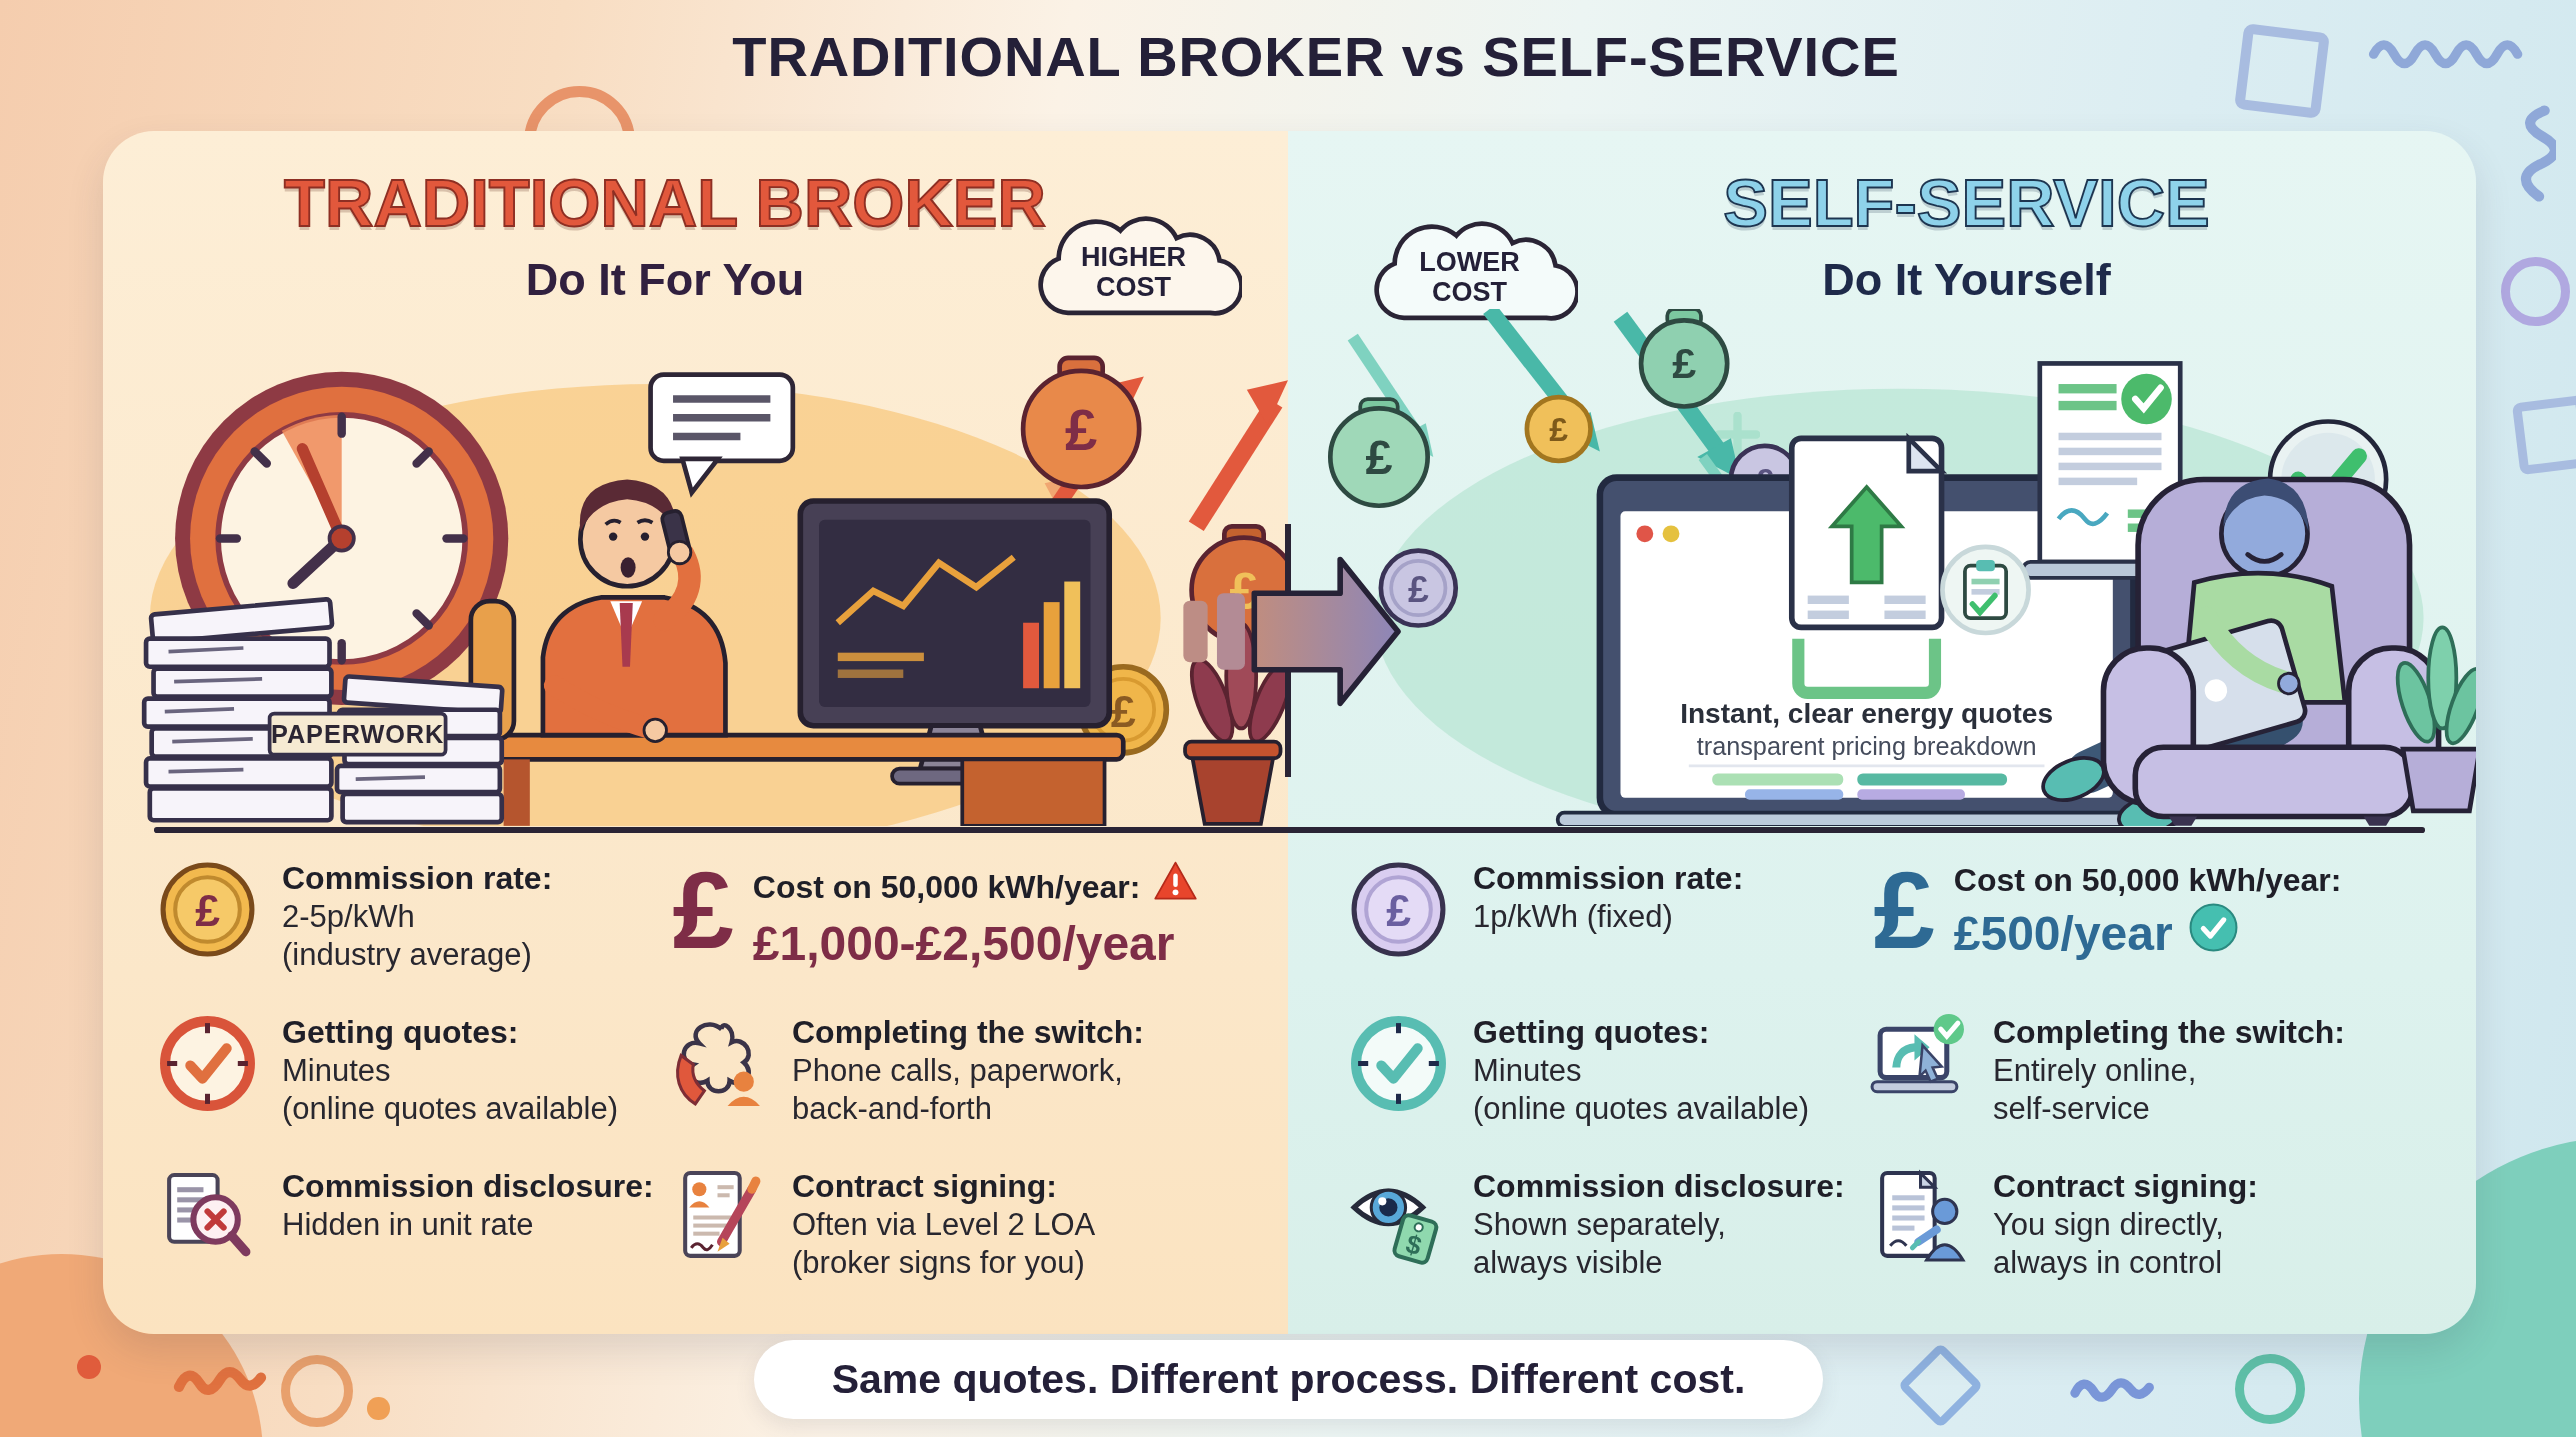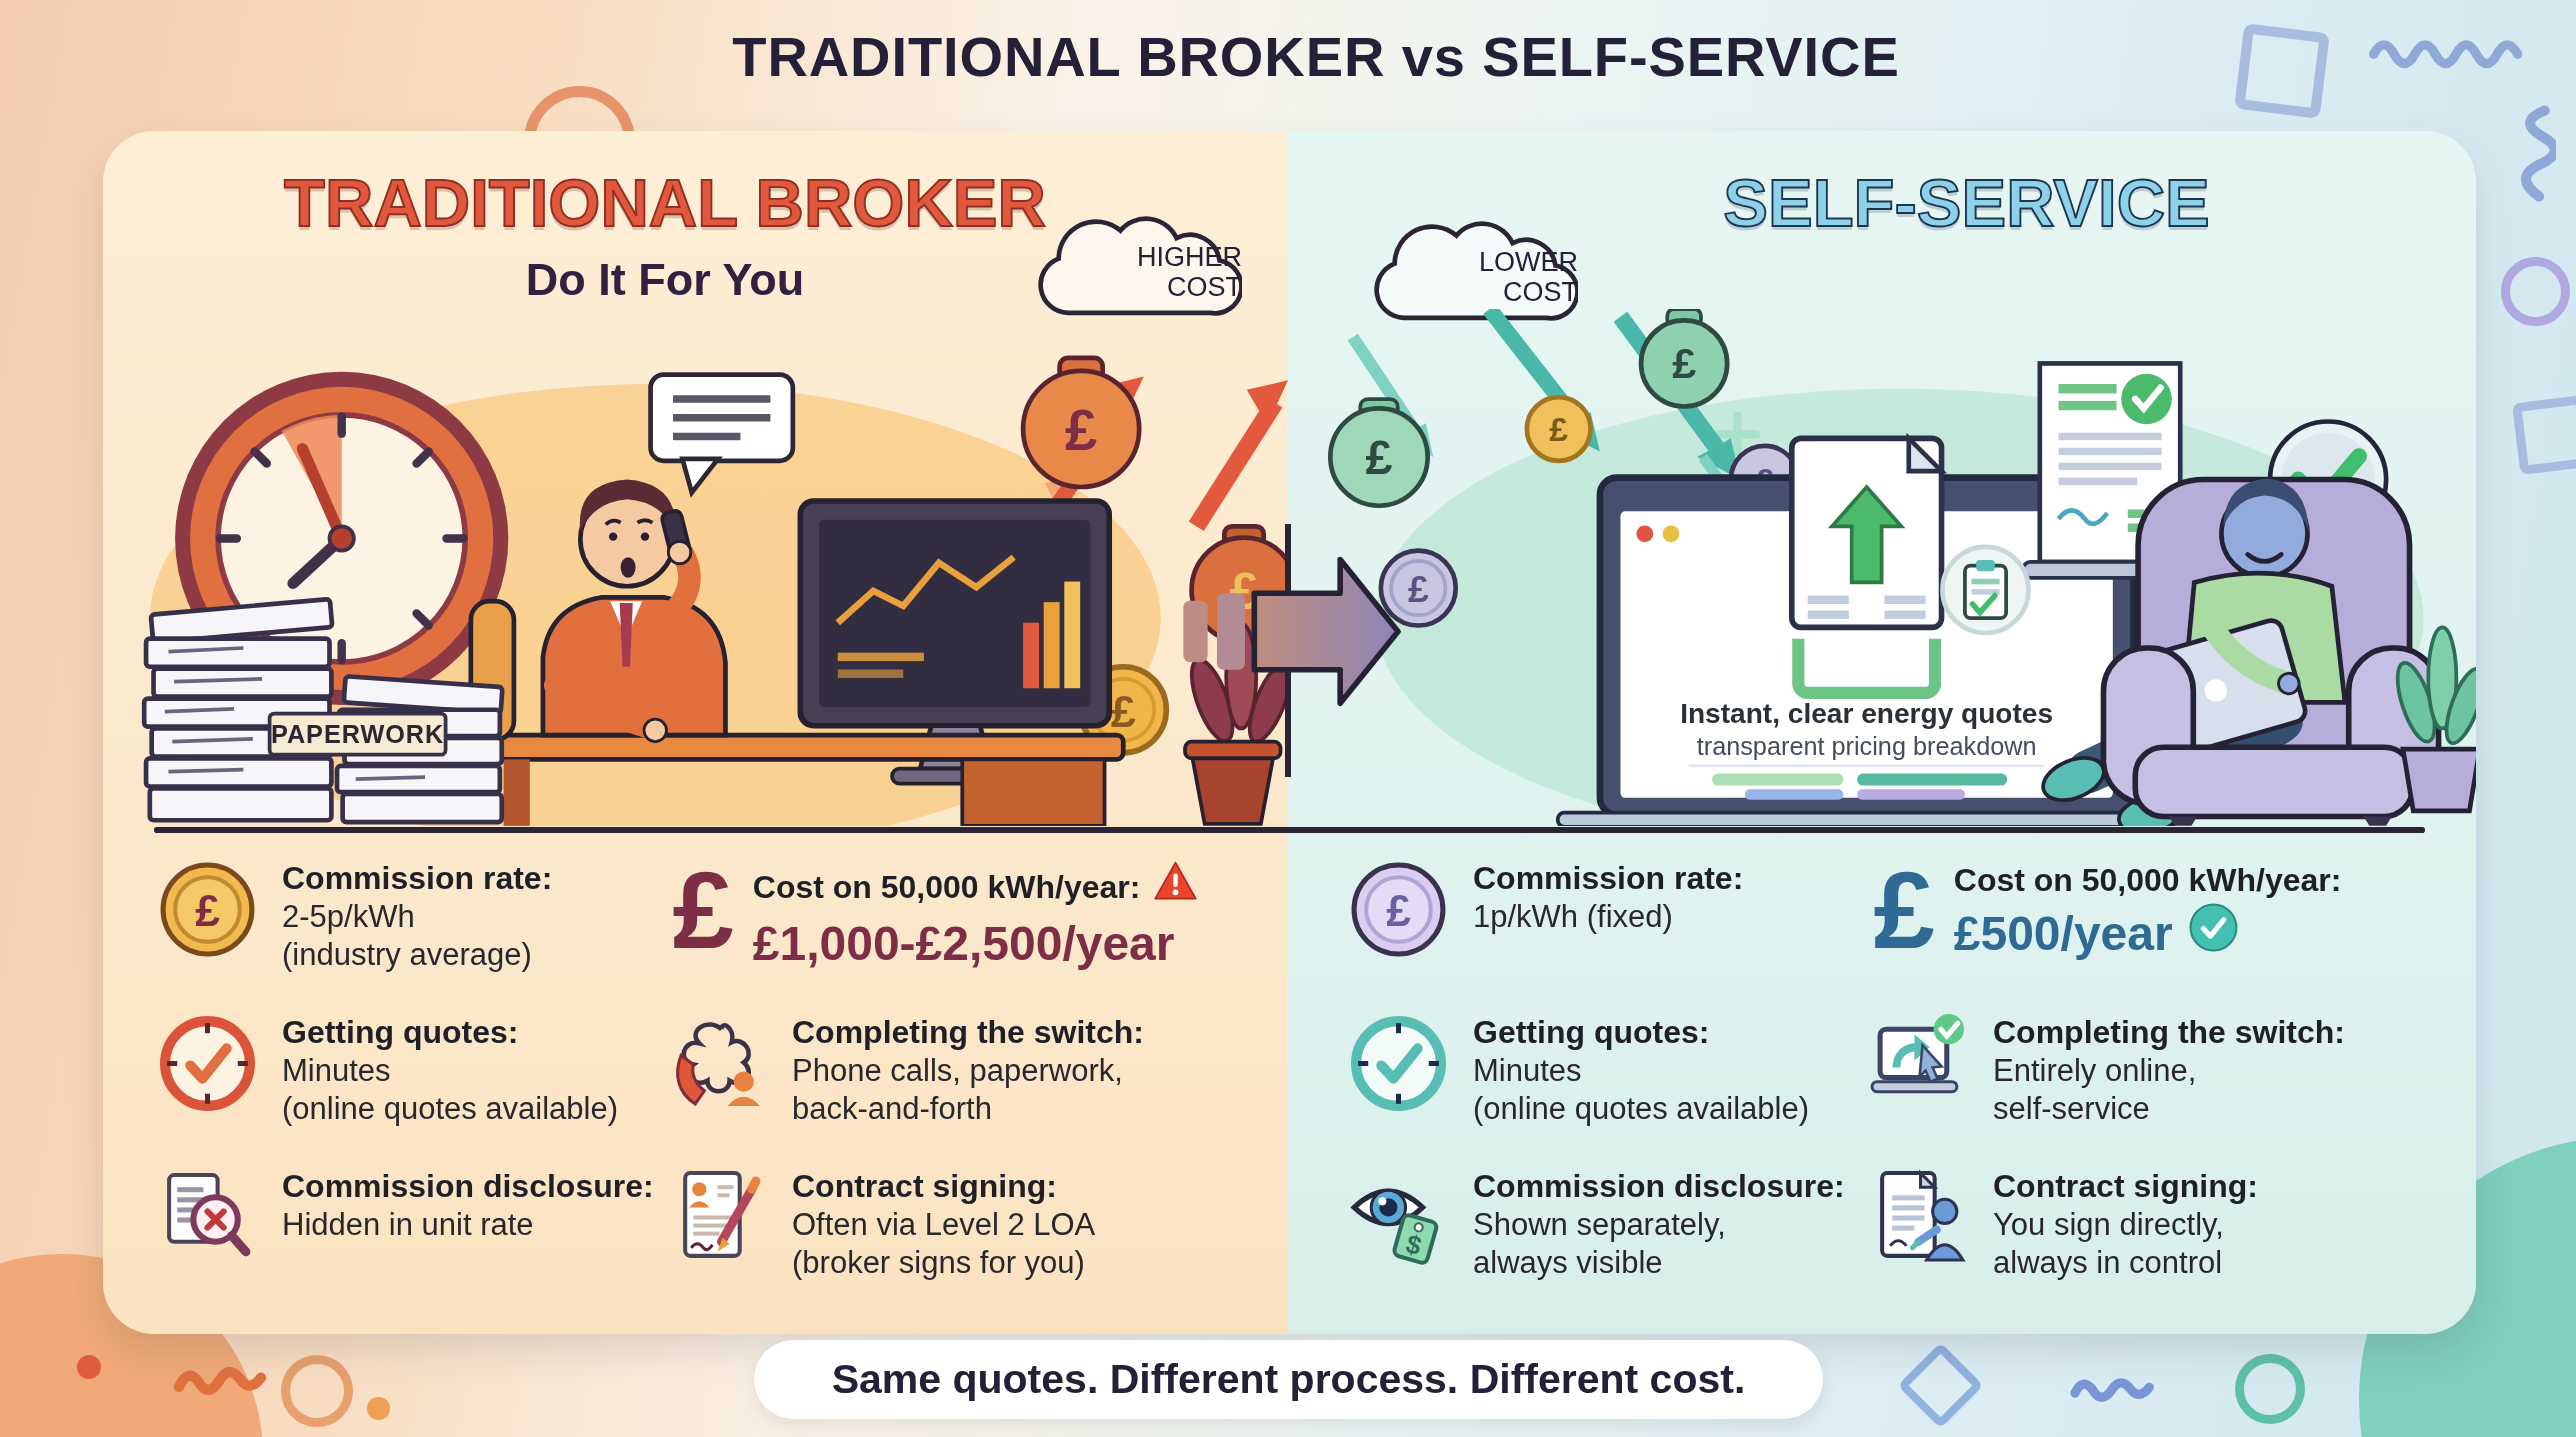--- a/index.html
+++ b/index.html
@@ -24,22 +24,22 @@
   .hdr .h2{font-size:45px;font-weight:700;line-height:54px;margin-top:13px;}
   .hdr.trad{left:94px;top:34px;width:936px;}
   .hdr.trad .h1{color:#e2583c;-webkit-text-stroke:1.9px #8e2f23;text-shadow:0 3.7px 0 rgba(90,35,25,.22);}
   .hdr.trad .h2{color:#31203f;}
   .hdr.self{left:1372px;top:34px;width:983px;}
   .hdr.self .h1{color:#8ed2ea;-webkit-text-stroke:1.9px #1d3550;text-shadow:0 3.7px 0 rgba(29,53,80,.2);}
   .hdr.self .h2{color:#1e2a4a;}
   
   .cloud{position:absolute;width:217px;height:110px;}
   .cloud svg{position:absolute;inset:0;}
-  .cloud .ct{position:absolute;left:0;right:0;top:32px;text-align:right;
-    font-size:27px;font-weight:400;line-height:30px;color:#242038;}
+  .cloud .ct{position:absolute;left:0;right:0;top:32px;text-align:center;
+    font-size:27px;font-weight:700;line-height:30px;color:#242038;}
   
   .illu{position:absolute;top:178px;width:1185px;height:517px;}
   .illu.l{left:0;} .illu.r{left:1188px;}
   .ground{position:absolute;top:696px;left:51px;right:51px;height:5.6px;background:#2a2435;border-radius:2.8px;}
   
   .stats{position:absolute;top:728px;display:grid;grid-auto-rows:154px;}
   .stats.l{left:54px;width:1123px;grid-template-columns:510px 613px;}
   .stats.r{left:1245px;width:1114px;grid-template-columns:520px 594px;}
   .stat{display:flex;align-items:flex-start;}
   .stat-icon{flex:0 0 101px;height:101px;margin-right:24px;}
@@ -115,20 +115,21 @@
 
     <div class="cloud" style="left:922px;top:79px;">
       <svg viewBox="0 0 232 118">
         <path d="M46,110 a30,30 0 0 1 -10,-58 a40,40 0 0 1 66,-30 a36,36 0 0 1 60,8 a32,32 0 0 1 46,24 a27,27 0 0 1 -10,56 Z" fill="#fdf6ec" stroke="#2a2435" stroke-width="5"></path>
       </svg>
       <div class="ct"><span>HIGHER</span><br><span>COST</span></div>
     </div>
 
     <div class="hdr self">
       <div class="h1">SELF-SERVICE</div>
+      <div class="h2">Do It Yourself</div>
     </div>
 
     <div class="cloud" style="left:1258px;top:84px;">
       <svg viewBox="0 0 232 118">
         <path d="M46,110 a30,30 0 0 1 -10,-58 a40,40 0 0 1 66,-30 a36,36 0 0 1 60,8 a32,32 0 0 1 46,24 a27,27 0 0 1 -10,56 Z" fill="#f4fbfa" stroke="#2a2435" stroke-width="5"></path>
       </svg>
       <div class="ct"><span>LOWER</span><br><span>COST</span></div>
     </div>
 
     <div class="illu l">

